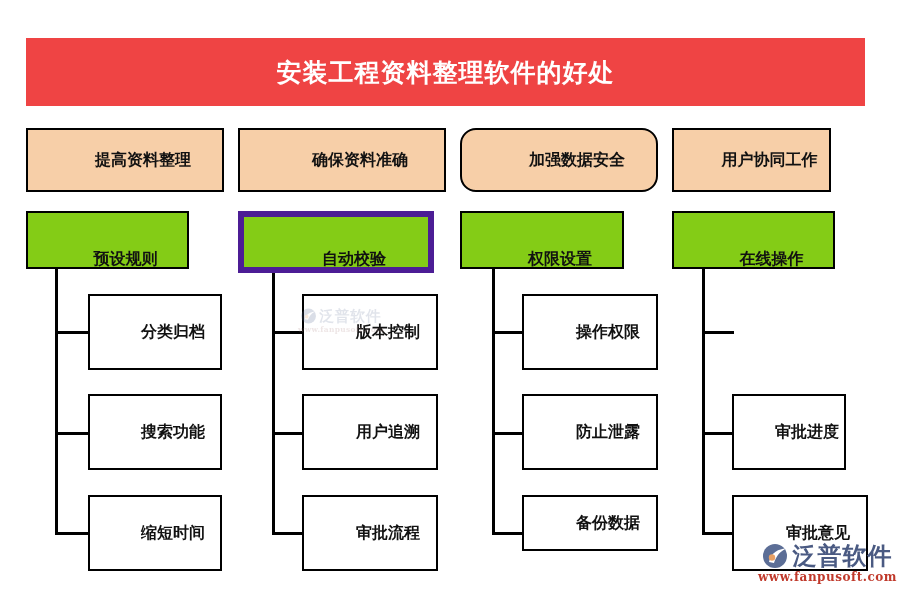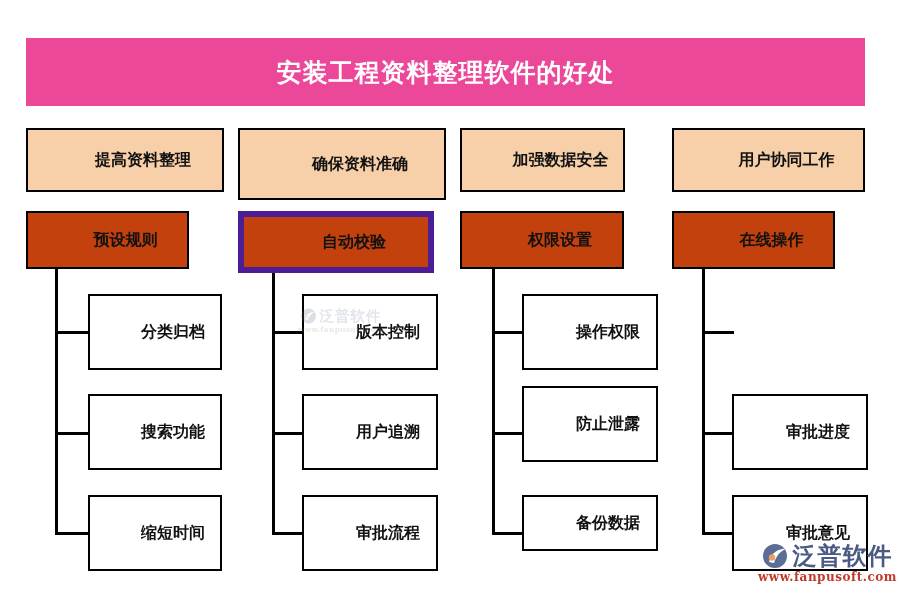--- a/index.html
+++ b/index.html
@@ -20,21 +20,21 @@
     background: #ffffff;
   }
 
   
   .banner {
     position: absolute;
     left: 26px;
     top: 38px;
     width: 839px;
     height: 68px;
-    background: #ec4899;
+    background: #ef4444;
     display: flex;
     align-items: center;
     justify-content: center;
     box-sizing: border-box;
   }
   .banner-text {
     color: #ffffff;
     font-size: 25px;
     font-weight: bold;
     letter-spacing: 1px;
@@ -54,21 +54,21 @@
     padding-left: 36px;
   }
   .node span {
     font-size: 16px;
     font-weight: bold;
     color: #111111;
     white-space: nowrap;
     line-height: 1;
   }
   .node.level1 { background: #f7cfa8; }
-  .node.level2 { background: #c2410c; }
+  .node.level2 { background: #84cc16; align-items: flex-end; }
   .node.level2.selected { border: 6px solid #4c1d95; }
   .node.leaf   { background: #ffffff; border-width: 2px; }
 
   
   .trunk {
     position: absolute;
     width: 3px;
     background: #000000;
     z-index: 1;
   }
@@ -146,21 +146,21 @@
   <div class="node leaf" style="left:88px; top:294px; width:134px; height:76px;">
     <span>分类归档</span>
   </div>
   <div class="node leaf" style="left:88px; top:394px; width:134px; height:76px;">
     <span>搜索功能</span>
   </div>
   <div class="node leaf" style="left:88px; top:495px; width:134px; height:76px;">
     <span>缩短时间</span>
   </div>
 
-  <div class="node level1" style="left:238px; top:128px; width:208px; height:72px;">
+  <div class="node level1" style="left:238px; top:128px; width:208px; height:64px;">
     <span>确保资料准确</span>
   </div>
 
   <div class="node level2 selected" style="left:238px; top:211px; width:196px; height:62px;">
     <span>自动校验</span>
   </div>
 
   <div class="trunk" style="left:272px; top:272px; height:263px;"></div>
   <div class="branch" style="left:272px; top:331px; width:32px;"></div>
   <div class="branch" style="left:272px; top:432px; width:32px;"></div>
@@ -183,57 +183,57 @@
     </div>
     <span>版本控制</span>
   </div>
   <div class="node leaf" style="left:302px; top:394px; width:136px; height:76px;">
     <span>用户追溯</span>
   </div>
   <div class="node leaf" style="left:302px; top:495px; width:136px; height:76px;">
     <span>审批流程</span>
   </div>
 
-  <div class="node level1" style="left:460px; top:128px; width:165px; height:64px;">
+  <div class="node level1" style="left:460px; top:128px; width:198px; height:64px;border-radius:16px;">
     <span>加强数据安全</span>
   </div>
 
   <div class="node level2" style="left:460px; top:211px; width:164px; height:58px;">
     <span>权限设置</span>
   </div>
 
   <div class="trunk" style="left:492px; top:269px; height:266px;"></div>
   <div class="branch" style="left:492px; top:331px; width:32px;"></div>
   <div class="branch" style="left:492px; top:432px; width:32px;"></div>
   <div class="branch" style="left:492px; top:532px; width:32px;"></div>
 
   <div class="node leaf" style="left:522px; top:294px; width:136px; height:76px;">
     <span>操作权限</span>
   </div>
-  <div class="node leaf" style="left:522px; top:386px; width:136px; height:76px;">
+  <div class="node leaf" style="left:522px; top:394px; width:136px; height:76px;">
     <span>防止泄露</span>
   </div>
   <div class="node leaf" style="left:522px; top:495px; width:136px; height:56px;">
     <span>备份数据</span>
   </div>
 
-  <div class="node level1" style="left:672px; top:128px; width:193px; height:64px;">
+  <div class="node level1" style="left:672px; top:128px; width:159px; height:64px;">
     <span>用户协同工作</span>
   </div>
 
   <div class="node level2" style="left:672px; top:211px; width:163px; height:58px;">
     <span>在线操作</span>
   </div>
 
   <div class="trunk" style="left:702px; top:269px; height:266px;"></div>
   <div class="branch" style="left:702px; top:331px; width:32px;"></div>
   <div class="branch" style="left:702px; top:432px; width:32px;"></div>
   <div class="branch" style="left:702px; top:532px; width:32px;"></div>
 
-  <div class="node leaf" style="left:732px; top:394px; width:136px; height:76px;">
+  <div class="node leaf" style="left:732px; top:394px; width:114px; height:76px;">
     <span>审批进度</span>
   </div>
   <div class="node leaf" style="left:732px; top:495px; width:136px; height:76px;">
     <span>审批意见</span>
   </div>
 
   <div class="logo" style="left:758px; top:543px;">
     <div class="logo-row">
       <div class="logo-mark">
         <svg viewBox="0 0 26 26" width="26" height="26">

